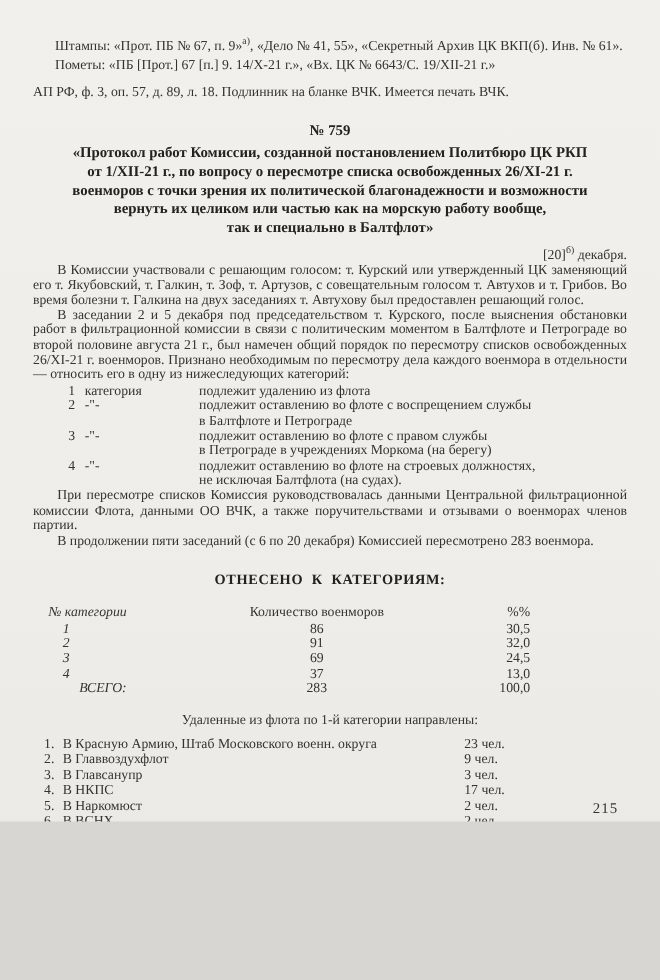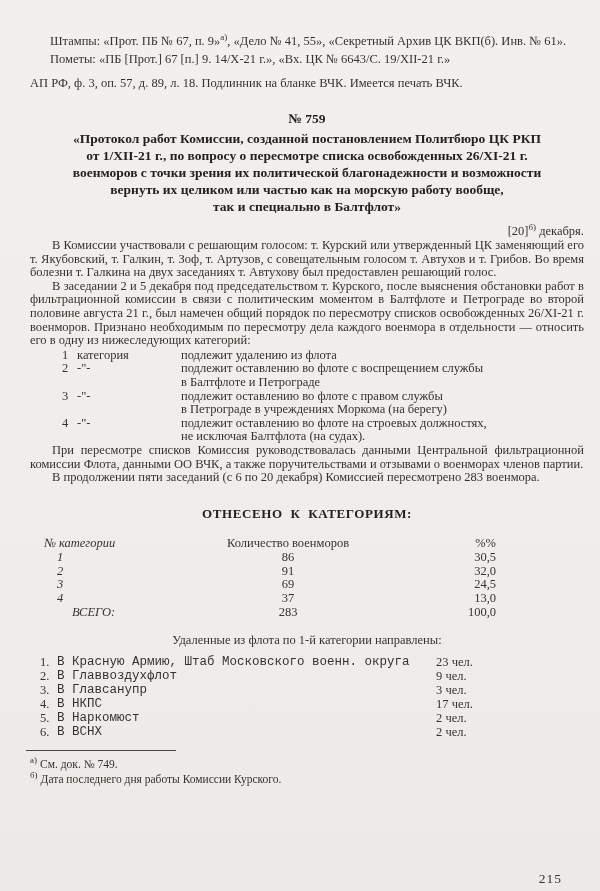--- a/index.html
+++ b/index.html
@@ -1,23 +1,23 @@
 <!DOCTYPE html>
 <html><head>
 <meta charset="utf-8">
 <style>
   * { margin:0; padding:0; box-sizing:border-box; }
   html,body { background:#d8d6d2; }
   .page {
-    width:600px; height:891px;
+    width:600px; height:747px;
     margin:0 auto;
     background:linear-gradient(180deg,#f2f0ec 0%, #efede9 70%, #eceae6 100%);
     font-family:"Liberation Serif","DejaVu Serif",serif;
     color:#35332f;
-    padding:34px 16px 0 30px;
+    padding:34px 30px 0 30px;
     position:relative;
     overflow:hidden;
   }
   sup { font-size:9px; line-height:0; vertical-align:super; }
   .stamps, .pometa, .archive { font-size:12.5px; line-height:15px; }
   .stamps { text-indent:20px; text-align:justify; margin-bottom:3px; }
   .pometa { text-indent:20px; }
   .archive { margin-top:9px; }
   .doc-number { margin-top:20px; text-align:center; font-weight:bold; font-size:13.5px; color:#24221f; }
   .doc-title {
@@ -40,21 +40,21 @@
   .tbl-head { margin-bottom:1px; }
   .tbl-c1 { width:152px; flex:none; padding-left:14px;font-style:italic; }
   .tbl-row.data .tbl-c1 { padding-left:27px; }
   .tbl-row.total .tbl-c1 { padding-left:42px; }
   .tbl-c2 { width:212px; flex:none; text-align:center; }
   .tbl-c3 { flex:1; text-align:right; padding-right:88px; }
   .removed-title { margin-top:14px; text-align:center; font-size:12.5px; }
   .removed-list { margin-top:7px; font-size:12.5px; line-height:14px; }
   .removed-row { display:flex; }
   .removed-num { width:17px; margin-left:10px; flex:none; }
-  .removed-dest { flex:1;font-family:Liberation Mono, monospace; }
+  .removed-dest { flex:1; }
   .removed-count { width:148px; flex:none; text-align:left; }
   .footnote-rule { width:150px; border:none; border-top:1.2px solid #4a4845; margin:11px 0 6px -4px; }
   .footnotes { font-size:11.5px; line-height:14.5px; }
   .footnote span { margin-left:3px; }
   .page-number { position:absolute; right:38px; bottom:4px; font-size:13.5px; letter-spacing:1px; }
 </style>
 </head>
 <body>
 
 <div class="page">

